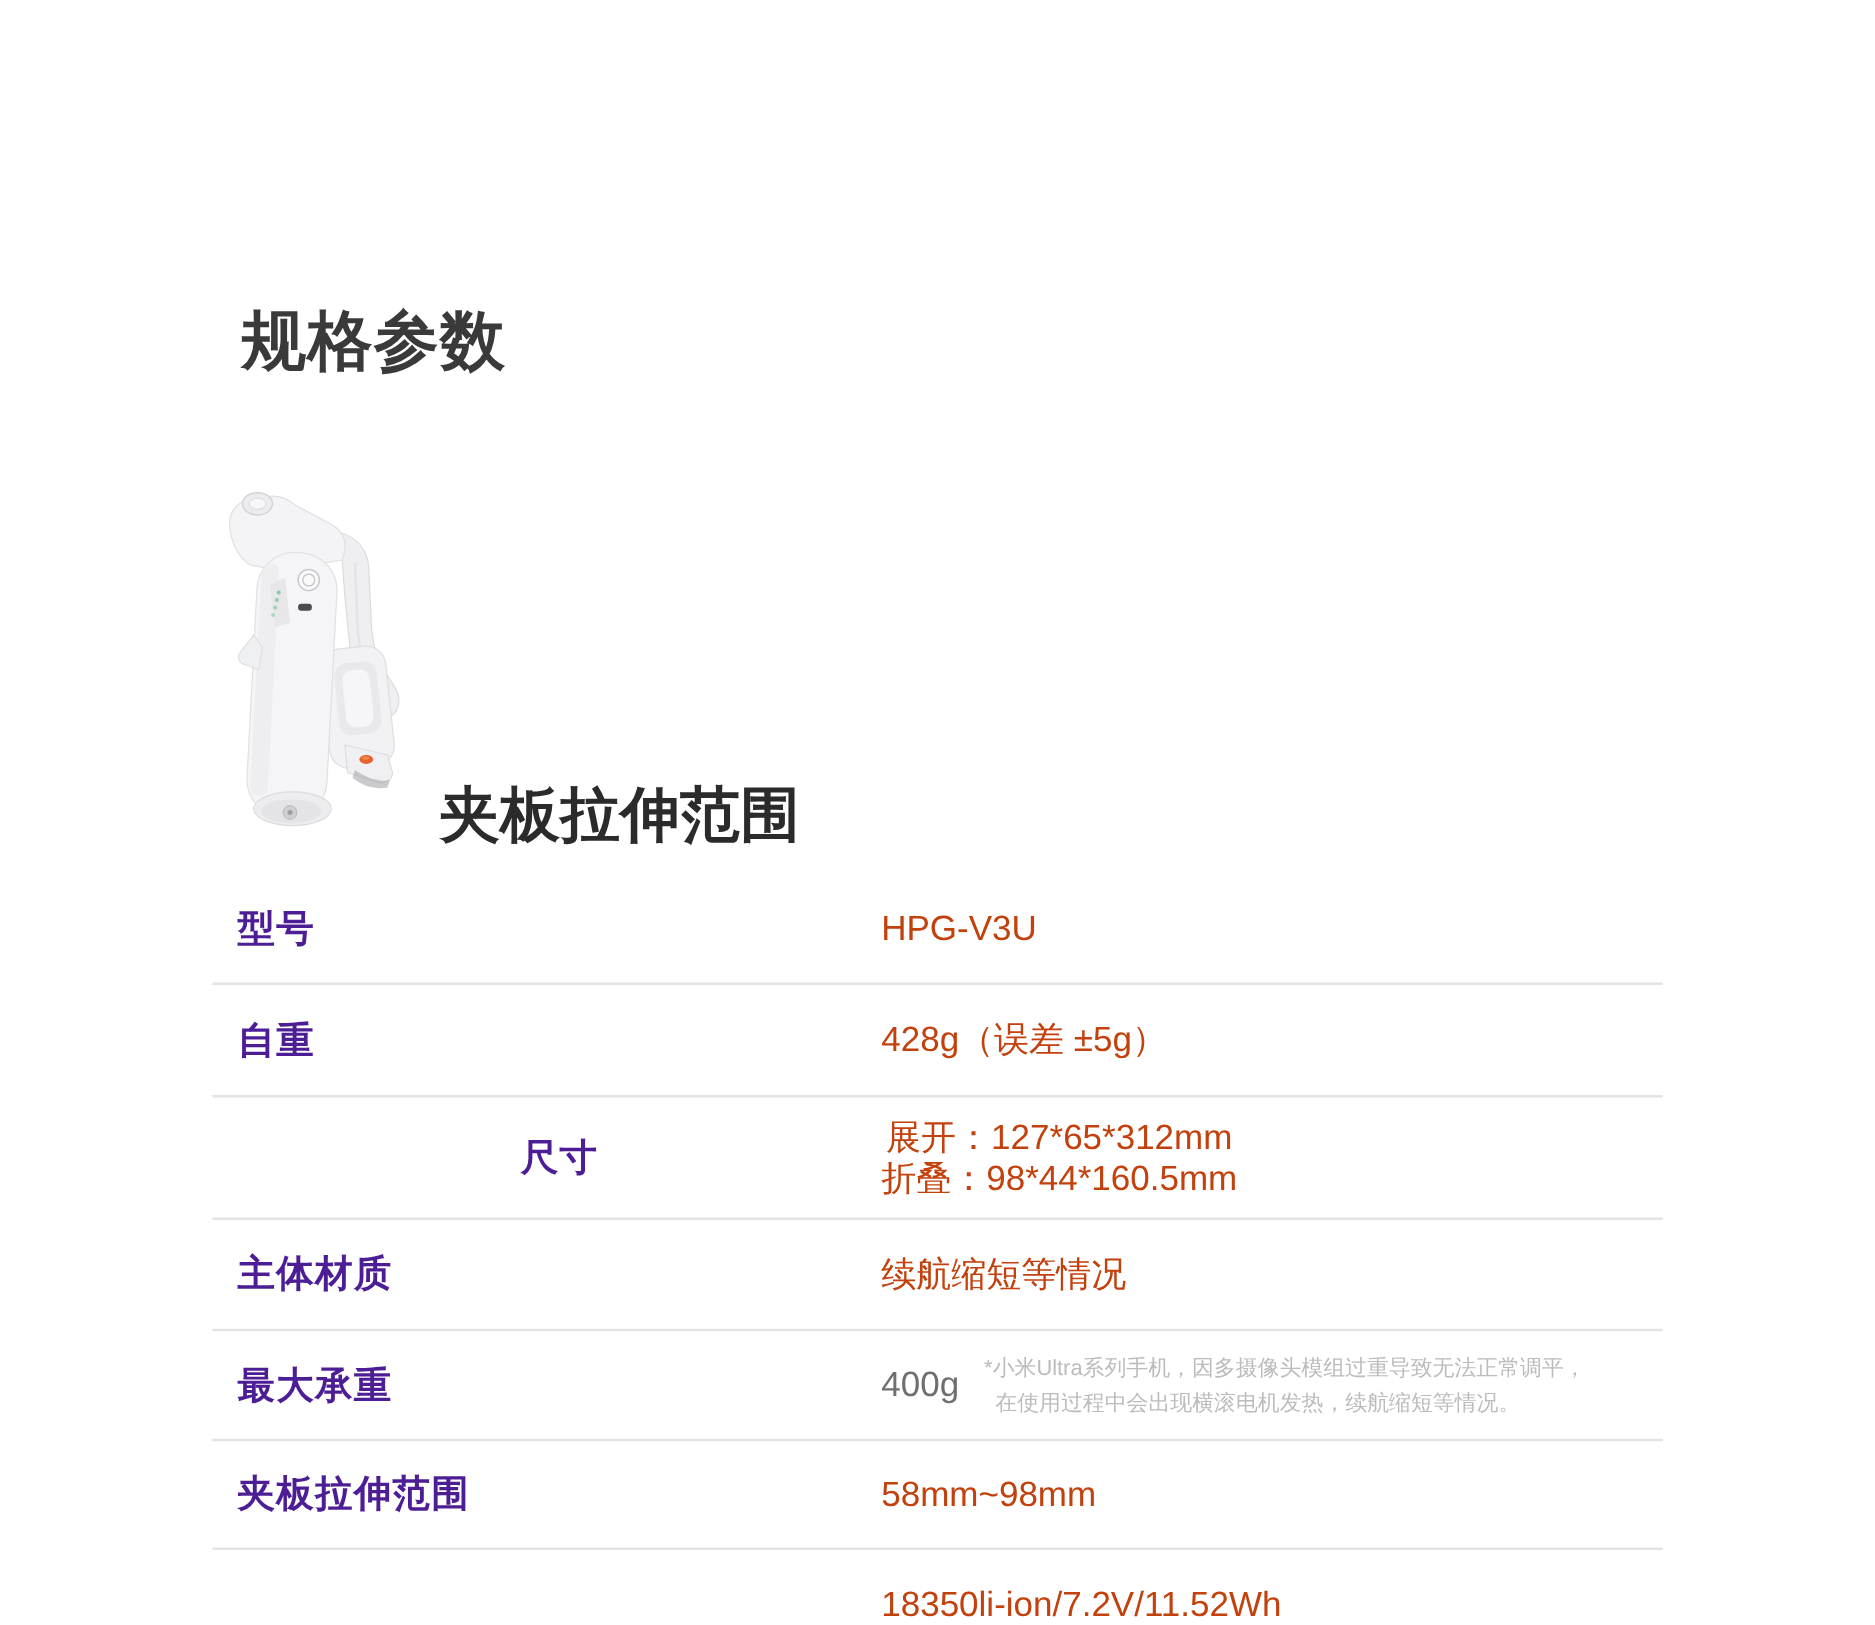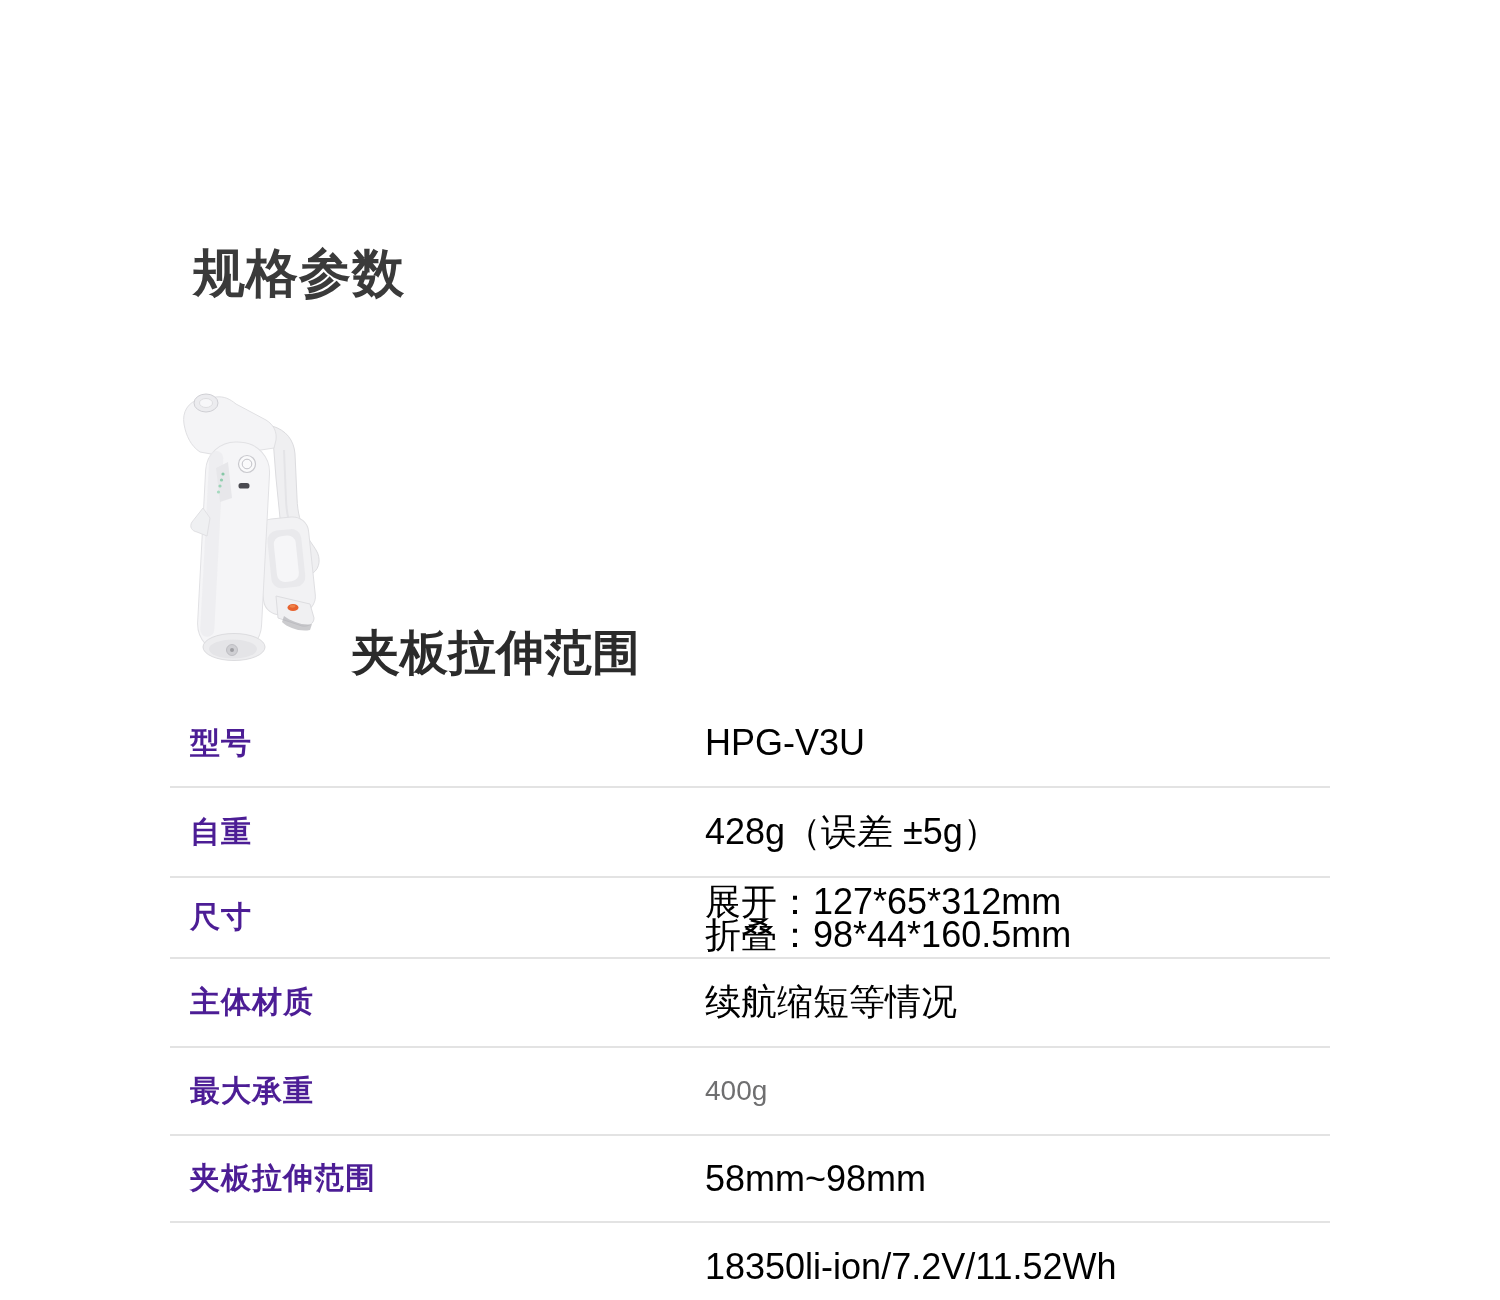--- a/index.html
+++ b/index.html
@@ -49,36 +49,36 @@
   }
   .spec-row {
     display: flex;
     align-items: center;
     border-bottom: 2px solid #e3e3e3;
     box-sizing: border-box;
   }
   .spec-row.no-border { border-bottom: none; }
   .h88  { height: 88px; }
   .h90  { height: 90px; }
-  .h115 { height: 81px; }
+  .h115 { height: 98px; text-align: center; }
   .h89  { height: 89px; }
   .h87  { height: 87px; }
   .spec-label {
     flex: none;
     width: 515px;
     padding-left: 20px;
     font-size: 30px;
     font-weight: 700;
     color: #4c1d95;
     letter-spacing: 1px;
     white-space: nowrap;
   }
   .spec-value {
-    font-size: 36px;
-    color: #000000;
+    font-size: 28px;
+    color: #c2410c;
     white-space: nowrap;
   }
   .value-lines div { line-height: 33px; }
   .value-with-note { display: flex; align-items: center; }
   .value-main { font-size: 28px; color: #6f6f70; white-space: nowrap; }
   .value-note {
     margin-left: 20px;
     font-size: 17.5px;
     line-height: 28px;
     color: #bcbcbc;
@@ -180,20 +180,24 @@
 
     <div class="spec-row h89">
       <div class="spec-label">主体材质</div>
       <div class="spec-value">续航缩短等情况</div>
     </div>
 
     <div class="spec-row h88">
       <div class="spec-label">最大承重</div>
       <div class="value-with-note">
         <span class="value-main">400g</span>
+        <div class="value-note">
+          <div class="note-line-1">*小米Ultra系列手机，因多摄像头模组过重导致无法正常调平，</div>
+          <div class="note-line-2">在使用过程中会出现横滚电机发热，续航缩短等情况。</div>
+        </div>
       </div>
     </div>
 
     <div class="spec-row h87">
       <div class="spec-label">夹板拉伸范围</div>
       <div class="spec-value">58mm~98mm</div>
     </div>
 
     <div class="spec-row h88 no-border">
       <div class="spec-label"></div>

